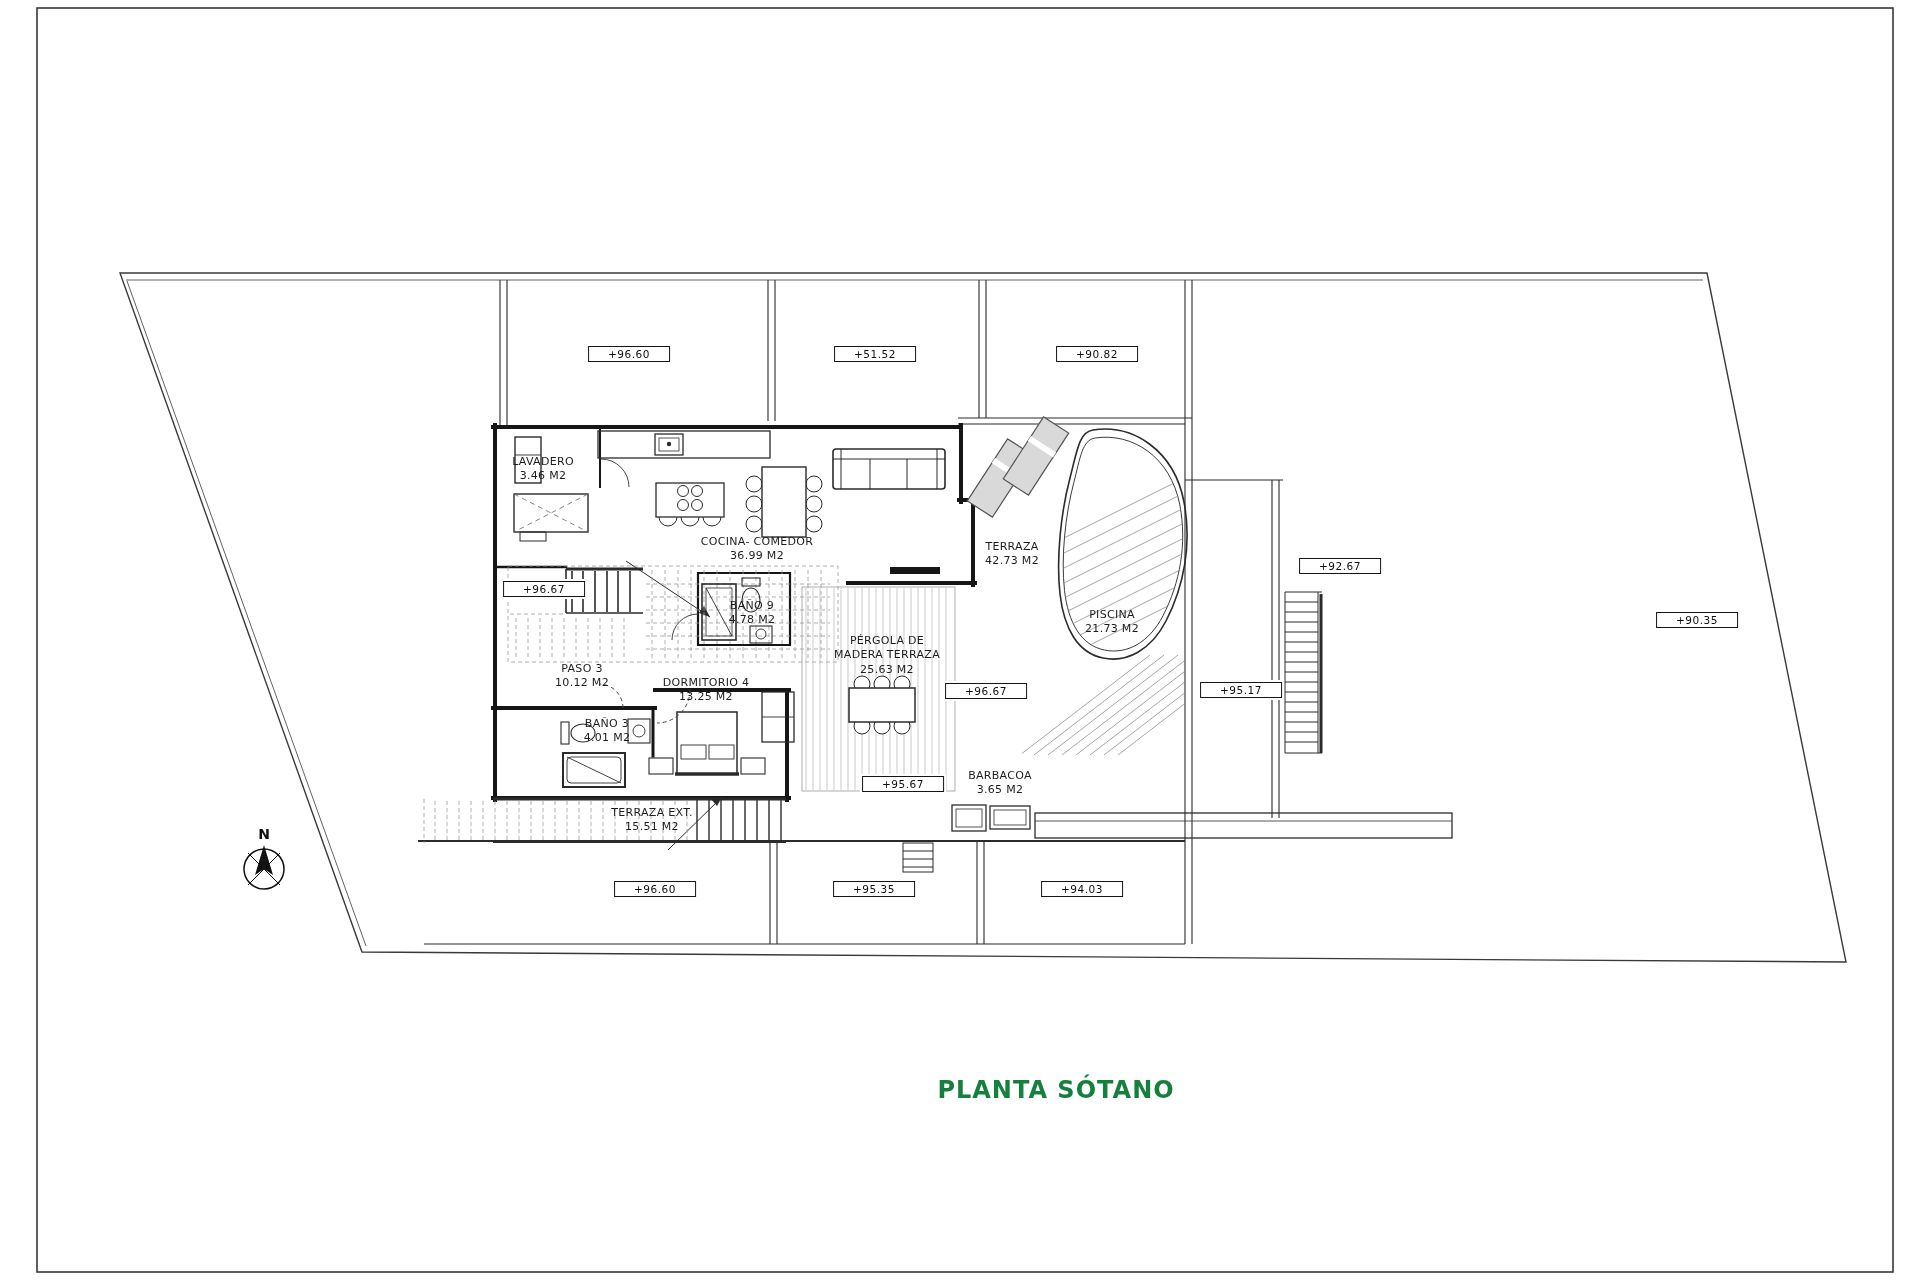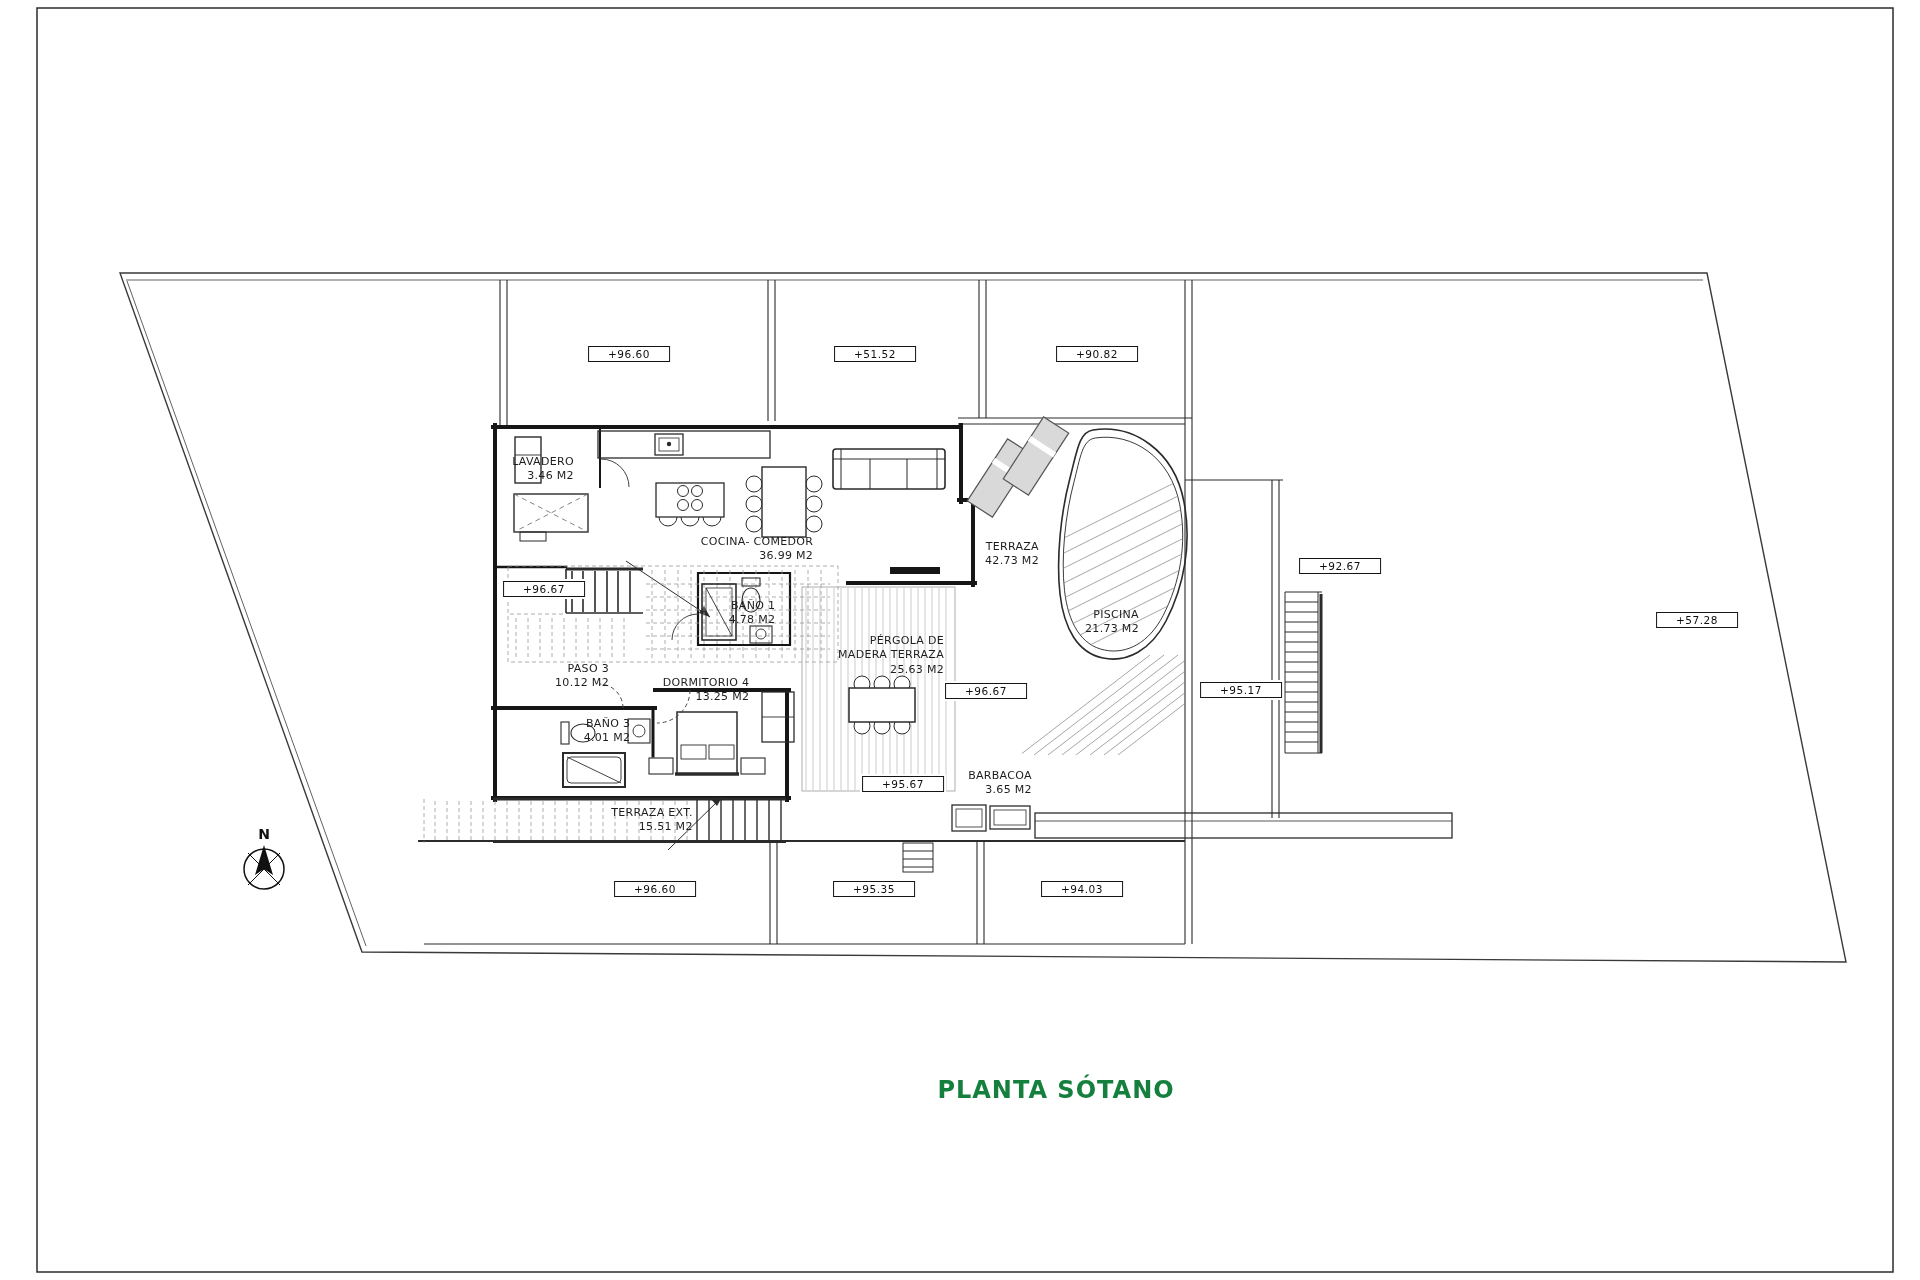--- a/index.html
+++ b/index.html
@@ -1,19 +1,19 @@
 <!DOCTYPE html>
 <html><head>
 <meta charset="utf-8">
 <style>
   html,body{margin:0;padding:0;background:#ffffff}
   .canvas{position:relative;width:1920px;height:1280px;background:#fff;
           font-family:"DejaVu Sans","Liberation Sans",sans-serif;overflow:hidden}
   .canvas svg{position:absolute;left:0;top:0}
-  .room-label{position:absolute;transform:translate(-50%,-50%);text-align:right;
+  .room-label{position:absolute;transform:translate(-50%,-50%);text-align:center;
               font-size:11px;line-height:1.3;color:#1d1d1d;letter-spacing:.3px;white-space:nowrap;z-index:5}
   .room-label.wrap{white-space:normal;width:114px}
   .room-label .area{display:block}
   .elev{position:absolute;transform:translate(-50%,-50%);font-size:10.5px;color:#0e0e0e;
         border:1.6px solid #141414;background:#fff;padding:1px 19px;letter-spacing:.5px;
         z-index:6;box-shadow:0 0 0 2px #fff}
   .plan-title{position:absolute;left:1056px;top:1090px;transform:translate(-50%,-50%);
         font-size:24px;font-weight:bold;letter-spacing:1px;color:#15803d;z-index:5}
   .north-label{position:absolute;left:264px;top:834px;transform:translate(-50%,-50%);
         font-size:14px;font-weight:bold;color:#111;z-index:5}
@@ -241,32 +241,32 @@
       <path d="M248,853 L280,885 M248,885 L280,853" stroke-width="1"></path>
       <path d="M264,845 L255,875 L264,869 L273,875 Z" fill="#111" stroke="none"></path>
     </g>
   </svg>
 
   <div class="room-label" style="left:543px;top:469px"><span>LAVADERO</span><span class="area">3.46 M2</span></div>
   <div class="room-label" style="left:757px;top:549px"><span>COCINA- COMEDOR</span><span class="area">36.99 M2</span></div>
   <div class="room-label" style="left:1012px;top:554px"><span>TERRAZA</span><span class="area">42.73 M2</span></div>
   <div class="room-label" style="left:1112px;top:622px"><span>PISCINA</span><span class="area">21.73 M2</span></div>
   <div class="room-label wrap" style="left:887px;top:655px"><span>PÉRGOLA DE MADERA TERRAZA</span><span class="area">25.63 M2</span></div>
-  <div class="room-label" style="left:752px;top:613px"><span>BAÑO 1</span><span class="area">4.78 M2</span></div>
+  <div class="room-label" style="left:752px;top:613px"><span>BAÑO 9</span><span class="area">4.78 M2</span></div>
   <div class="room-label" style="left:582px;top:676px"><span>PASO 3</span><span class="area">10.12 M2</span></div>
   <div class="room-label" style="left:706px;top:690px"><span>DORMITORIO 4</span><span class="area">13.25 M2</span></div>
   <div class="room-label" style="left:607px;top:731px"><span>BAÑO 3</span><span class="area">4.01 M2</span></div>
   <div class="room-label" style="left:652px;top:820px"><span>TERRAZA EXT.</span><span class="area">15.51 M2</span></div>
   <div class="room-label" style="left:1000px;top:783px"><span>BARBACOA</span><span class="area">3.65 M2</span></div>
 
   <div class="elev" style="left:629px;top:354px">+96.60</div>
   <div class="elev" style="left:875px;top:354px">+51.52</div>
   <div class="elev" style="left:1097px;top:354px">+90.82</div>
   <div class="elev" style="left:1340px;top:566px">+92.67</div>
-  <div class="elev" style="left:1697px;top:620px">+57.28</div>
+  <div class="elev" style="left:1697px;top:620px">+90.35</div>
   <div class="elev" style="left:1241px;top:690px">+95.17</div>
   <div class="elev" style="left:544px;top:589px">+96.67</div>
   <div class="elev" style="left:986px;top:691px">+96.67</div>
   <div class="elev" style="left:903px;top:784px">+95.67</div>
   <div class="elev" style="left:655px;top:889px">+96.60</div>
   <div class="elev" style="left:874px;top:889px">+95.35</div>
   <div class="elev" style="left:1082px;top:889px">+94.03</div>
 
   <div class="north-label">N</div>
   <div class="plan-title">PLANTA SÓTANO</div>

